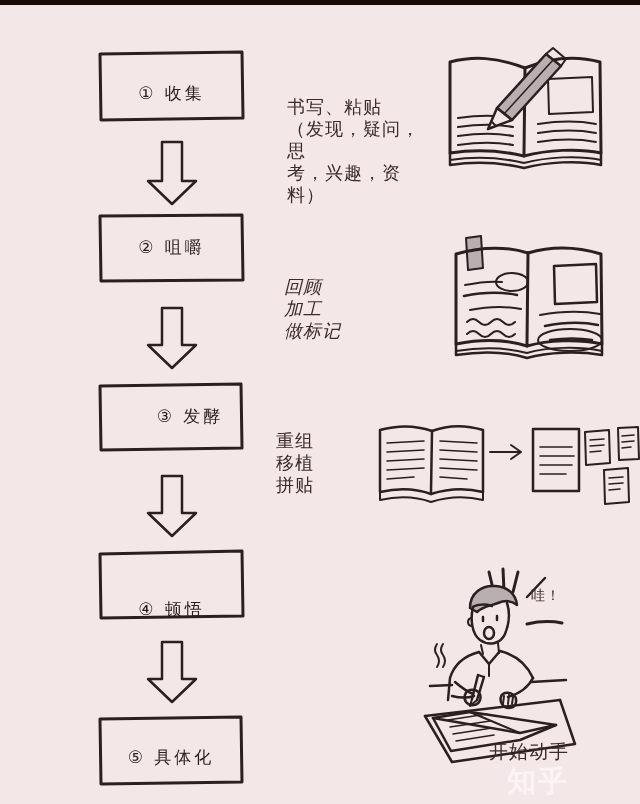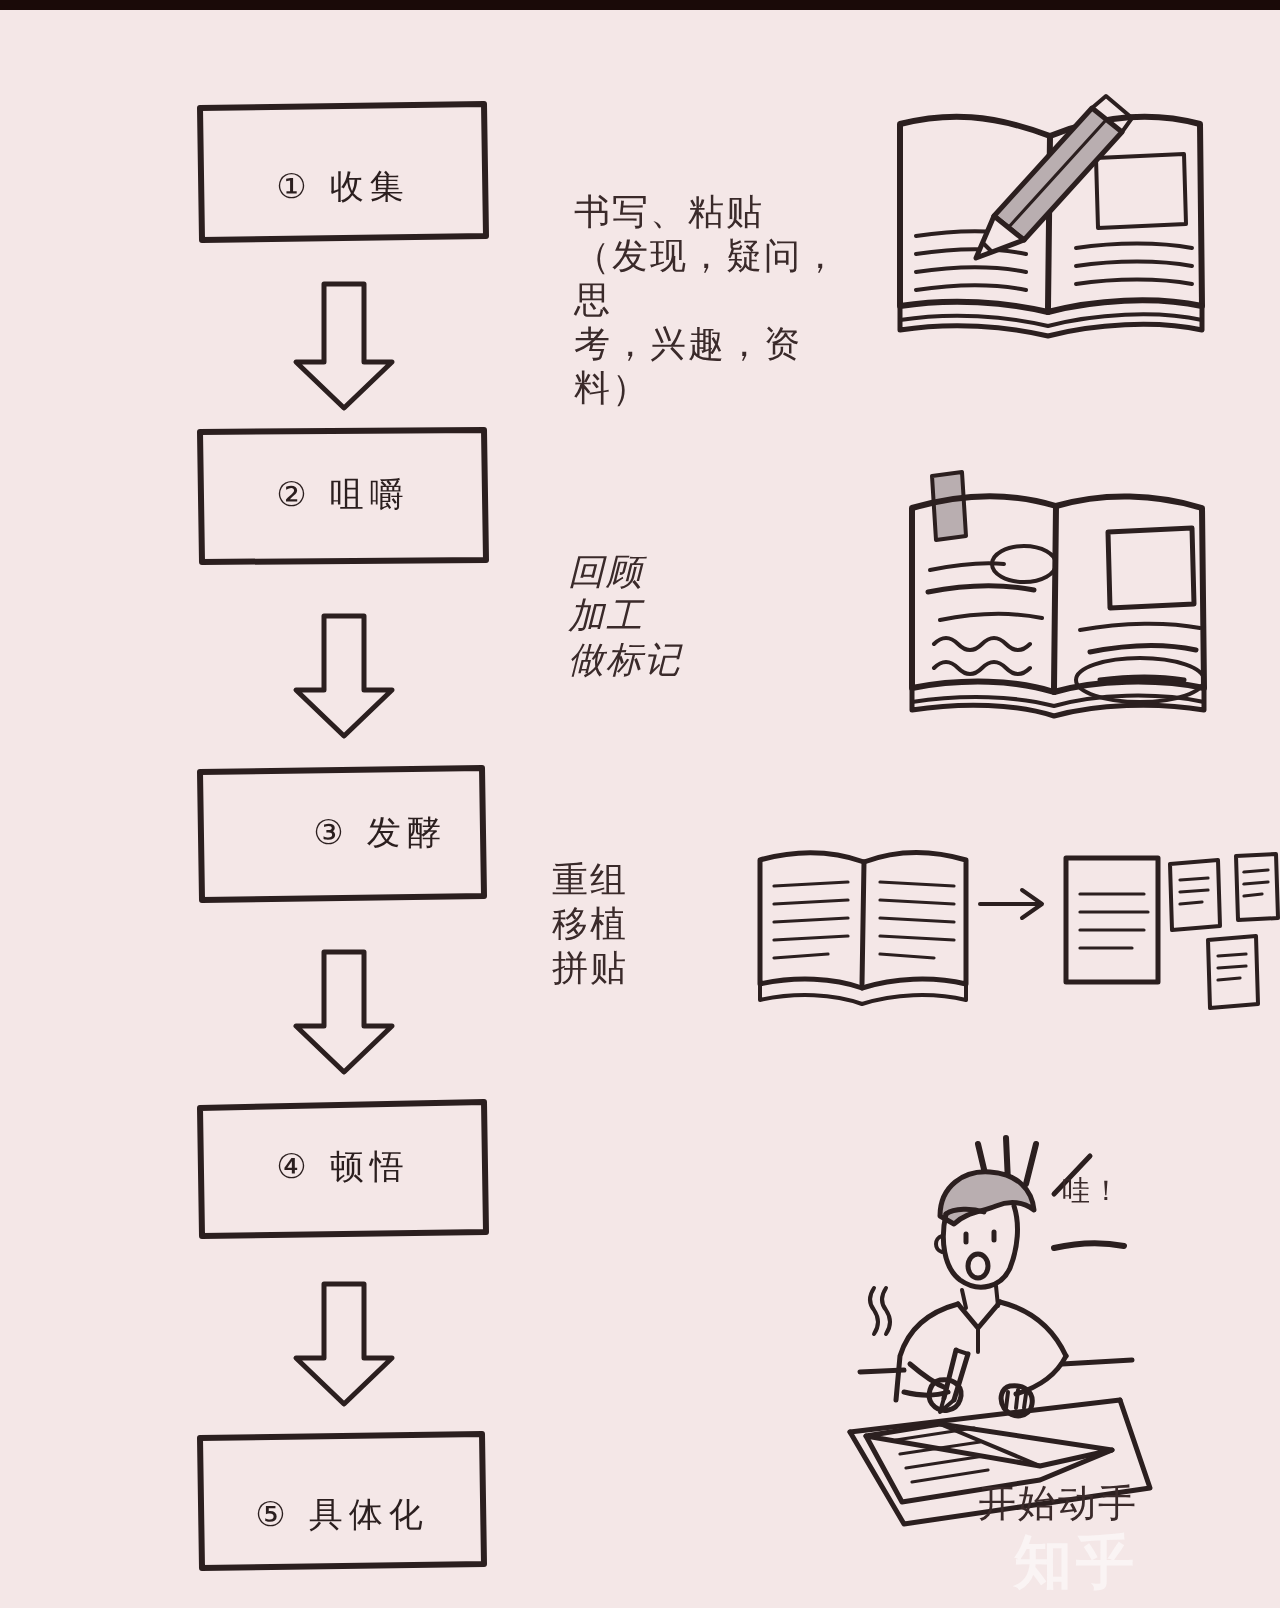--- a/index.html
+++ b/index.html
@@ -260,21 +260,21 @@
 
 <div class="stage-box" style="left:100px;top:52px;width:143px;height:84px;">
   <span class="stage-label">① 收集</span>
 </div>
 <div class="stage-box" style="left:100px;top:215px;width:143px;height:66px;">
   <span class="stage-label">② 咀嚼</span>
 </div>
 <div class="stage-box" style="left:100px;top:384px;width:142px;height:66px;margin-left:19px;">
   <span class="stage-label">③ 发酵</span>
 </div>
-<div class="stage-box" style="left:100px;top:551px;width:143px;height:67px;">
+<div class="stage-box" style="left:100px;top:577px;width:143px;height:67px;">
   <span class="stage-label">④ 顿悟</span>
 </div>
 <div class="stage-box" style="left:100px;top:717px;width:142px;height:82px;">
   <span class="stage-label">⑤ 具体化</span>
 </div>
 
 <div class="note" style="left:287px;top:96px;width:140px;">书写、粘贴
 （发现，疑问，思
 考，兴趣，资料）</div>
 <div class="note" style="left:284px;top:276px;width:110px;font-style:italic;">回顾

